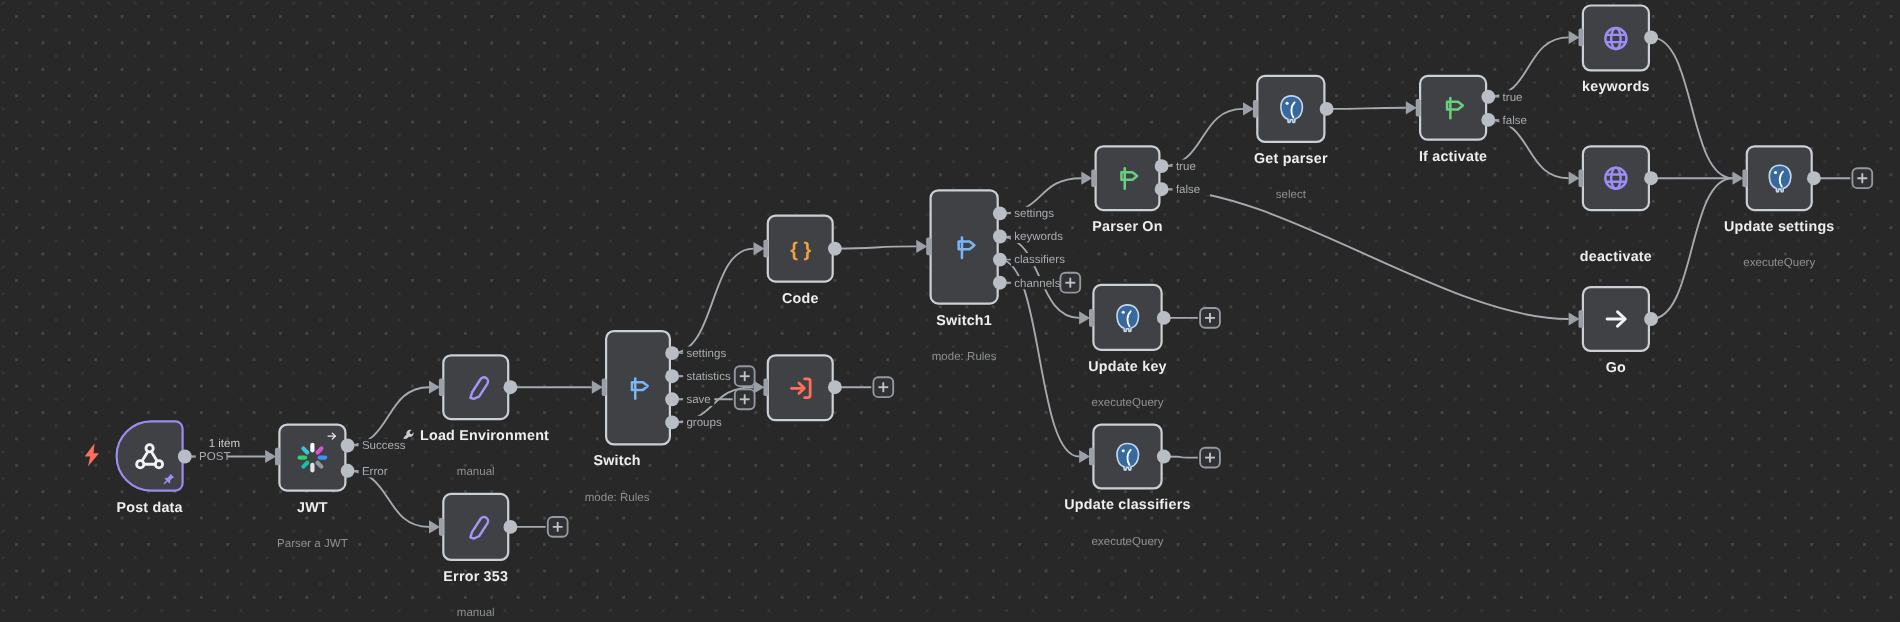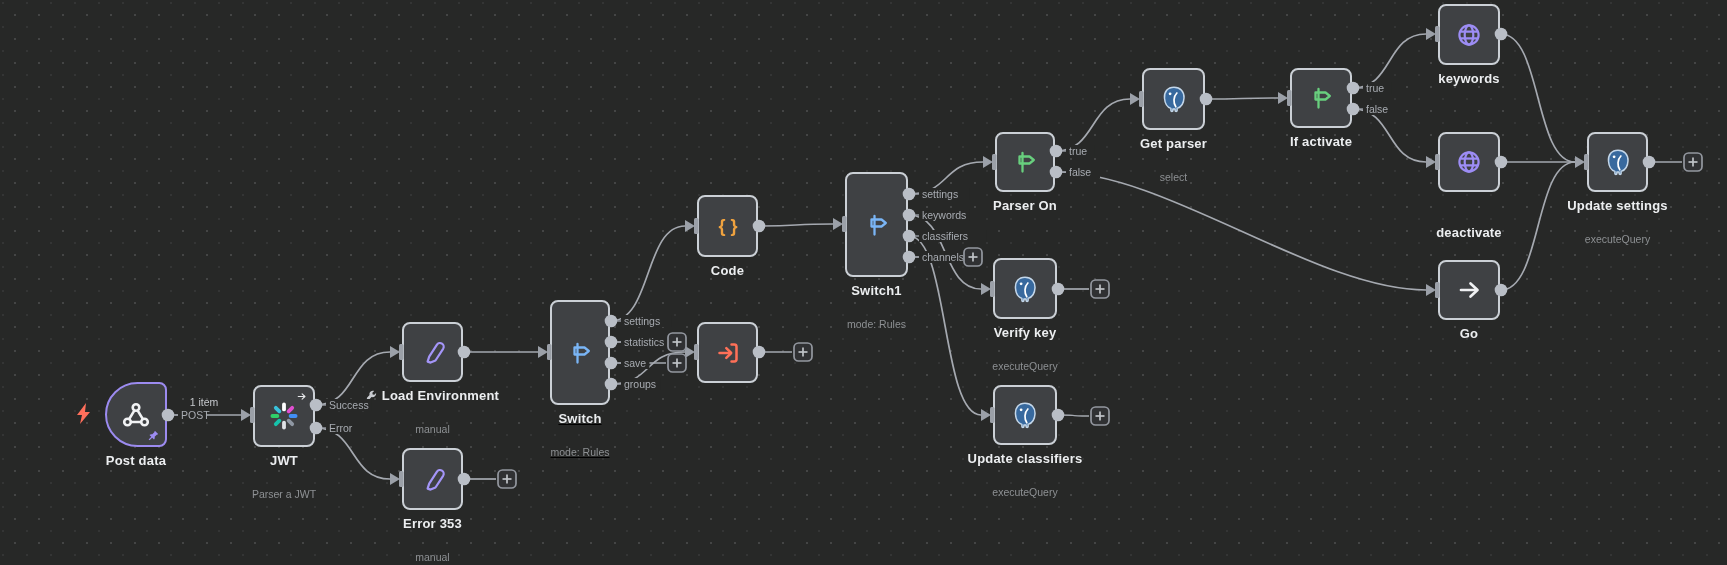--- a/index.html
+++ b/index.html
@@ -103,21 +103,21 @@
         <div class="nsub">manual</div>
       </div>
       <div class="node" style="left: 550px; top: 300px; width: 60px; height: 105px;">
         <span class="nicon"><svg width="32" height="32" viewBox="0 0 32 32">
             <g fill="none" stroke="#7ab5f6" stroke-width="2.3" stroke-linecap="round" stroke-linejoin="round">
               <path d="M13.5 7 V 25.5"></path>
               <path d="M10.5 10.5 H 20.5 L 24.8 14 L 20.5 17.5 H 10.5 Z"></path>
             </g>
           </svg></span>
       </div>
-      <div class="node-label" style="left: 580px; top: 411px; text-decoration: underline;">
+      <div class="node-label" style="left: 561px; top: 411px;">
         <div class="ntitle"><span>Switch</span></div>
         <div class="nsub">mode: Rules</div>
       </div>
       <div class="node" style="left: 697px; top: 195px; width: 61px; height: 62px;">
         <span class="nicon"><svg width="34" height="34" viewBox="0 0 32 32">
             <text x="16" y="22" text-anchor="middle" font-size="17" font-weight="bold" font-family="'DejaVu Sans Mono',monospace" fill="#efa23f">{ }</text>
           </svg></span>
       </div>
       <div class="node-label" style="left: 727.5px; top: 263px;">
         <div class="ntitle"><span>Code</span></div>
@@ -229,21 +229,21 @@
       <div class="node" style="left: 993px; top: 258px; width: 64px; height: 61px;">
         <span class="nicon"><svg width="32" height="32" viewBox="0 0 32 32">
             <g>
               <path d="M16 4.2 C9.6 4.2 6 8.8 6.5 15.3 C6.9 20.3 9.4 24.3 12.9 25.4 L12.9 27.4 C12.9 28.7 14.9 28.7 14.9 27.4 L14.9 25.9 L17.1 25.9 L17.1 27.4 C17.1 28.7 19.1 28.7 19.1 27.4 L19.1 25.4 C23 24.3 25.7 20.3 26 14.9 C26.3 8.8 22.4 4.2 16 4.2 Z" fill="#38699e" stroke="#c4d7ea" stroke-width="1.5" stroke-linejoin="round"></path>
               <circle cx="12.1" cy="10.8" r="1.4" fill="#ffffff"></circle>
               <path d="M17.8 23.8 C15.2 20 15.2 13.6 18.9 10" stroke="#ffffff" stroke-width="1.7" fill="none" stroke-linecap="round"></path>
             </g>
           </svg></span>
       </div>
       <div class="node-label" style="left: 1025px; top: 325px;">
-        <div class="ntitle"><span>Verify key</span></div>
+        <div class="ntitle"><span>Update key</span></div>
         <div class="nsub">executeQuery</div>
       </div>
       <div class="node" style="left: 993px; top: 385px; width: 64px; height: 60px;">
         <span class="nicon"><svg width="32" height="32" viewBox="0 0 32 32">
             <g>
               <path d="M16 4.2 C9.6 4.2 6 8.8 6.5 15.3 C6.9 20.3 9.4 24.3 12.9 25.4 L12.9 27.4 C12.9 28.7 14.9 28.7 14.9 27.4 L14.9 25.9 L17.1 25.9 L17.1 27.4 C17.1 28.7 19.1 28.7 19.1 27.4 L19.1 25.4 C23 24.3 25.7 20.3 26 14.9 C26.3 8.8 22.4 4.2 16 4.2 Z" fill="#38699e" stroke="#c4d7ea" stroke-width="1.5" stroke-linejoin="round"></path>
               <circle cx="12.1" cy="10.8" r="1.4" fill="#ffffff"></circle>
               <path d="M17.8 23.8 C15.2 20 15.2 13.6 18.9 10" stroke="#ffffff" stroke-width="1.7" fill="none" stroke-linecap="round"></path>
             </g>
           </svg></span>

